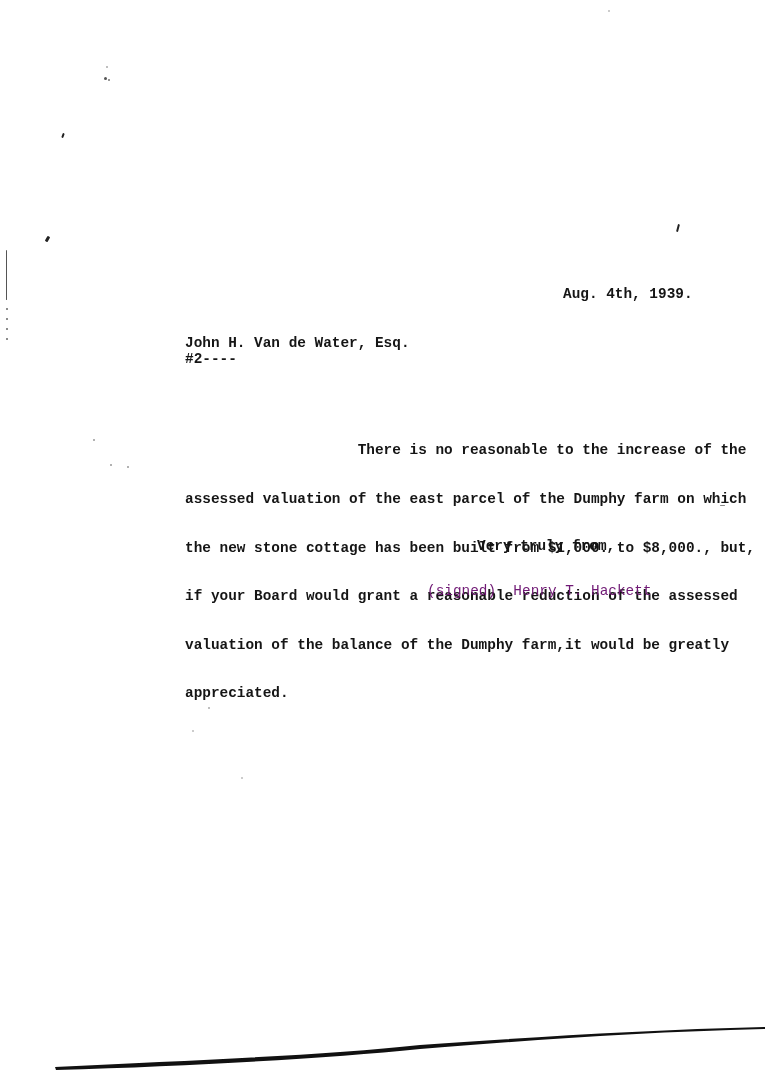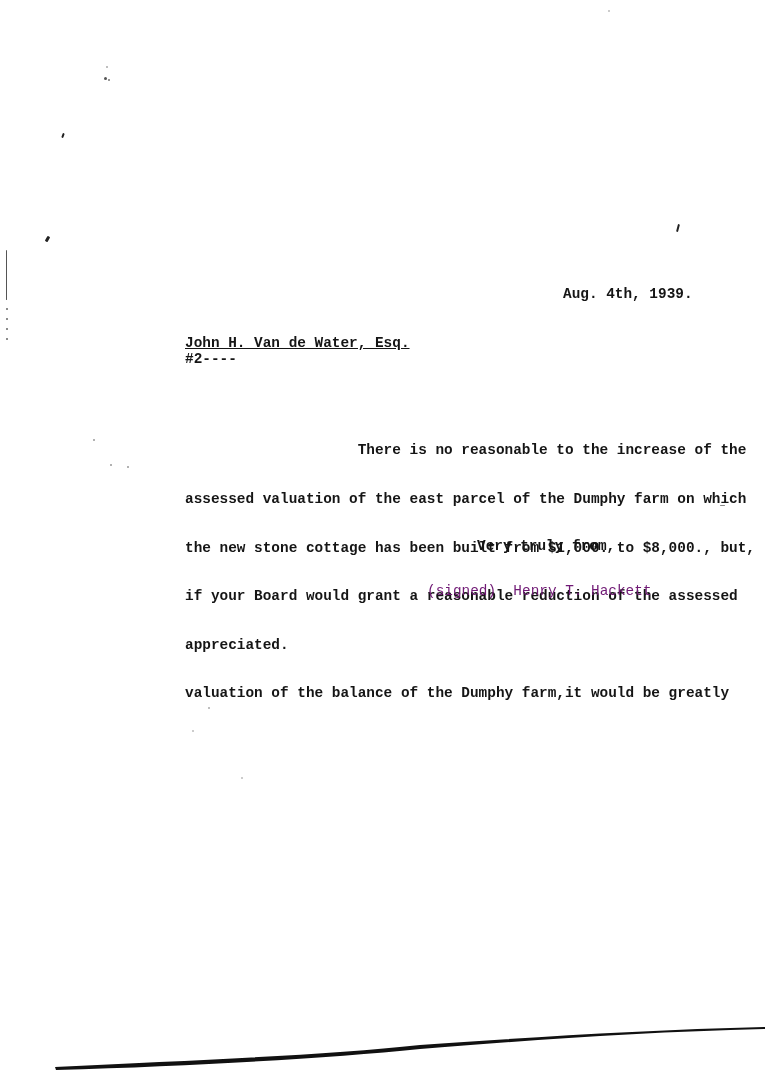--- a/index.html
+++ b/index.html
@@ -36,21 +36,20 @@
       color: #701a75;
       font-family: Liberation Mono, monospace;
     }
     .date {
       left: 563px;
       top: 286px;
     }
     .addressee {
       left: 185px;
       top: 335px;
-      text-decoration: underline;
     }
     .page-ref {
       left: 185px;
       top: 351px;
     }
     .body-para {
       left: 185px;
       top: 410px;
     }
     .closing {
@@ -105,22 +104,22 @@
 
   <div class="typed date">Aug. 4th, 1939.</div>
   <div class="typed addressee">John H. Van de Water, Esq.</div>
   <div class="typed page-ref">#2----</div>
 
   <div class="typed body-para">
     <div>                    There is no reasonable to the increase of the</div>
     <div>assessed valuation of the east parcel of the Dumphy farm on which</div>
     <div>the new stone cottage has been built from $1,000. to $8,000., but,</div>
     <div>if your Board would grant a reasonable reduction of the assessed</div>
+    <div>valuation of the balance of the Dumphy farm,it would be greatly</div>
     <div>appreciated.</div>
-    <div>valuation of the balance of the Dumphy farm,it would be greatly</div>
   </div>
 
   <div class="typed closing">Very truly from,</div>
   <div class="typed light signature">(signed)  Henry T. Hackett</div>
 
   <svg class="rule" width="765" height="1090">
     <path d="M 55 1067 C 200 1060, 330 1055, 420 1045 C 520 1038, 640 1030, 765 1027 L 765 1029 C 640 1032, 520 1041, 420 1049 C 330 1058, 200 1066, 56 1070 Z" fill="#111"></path>
   </svg>
 
 </div>

